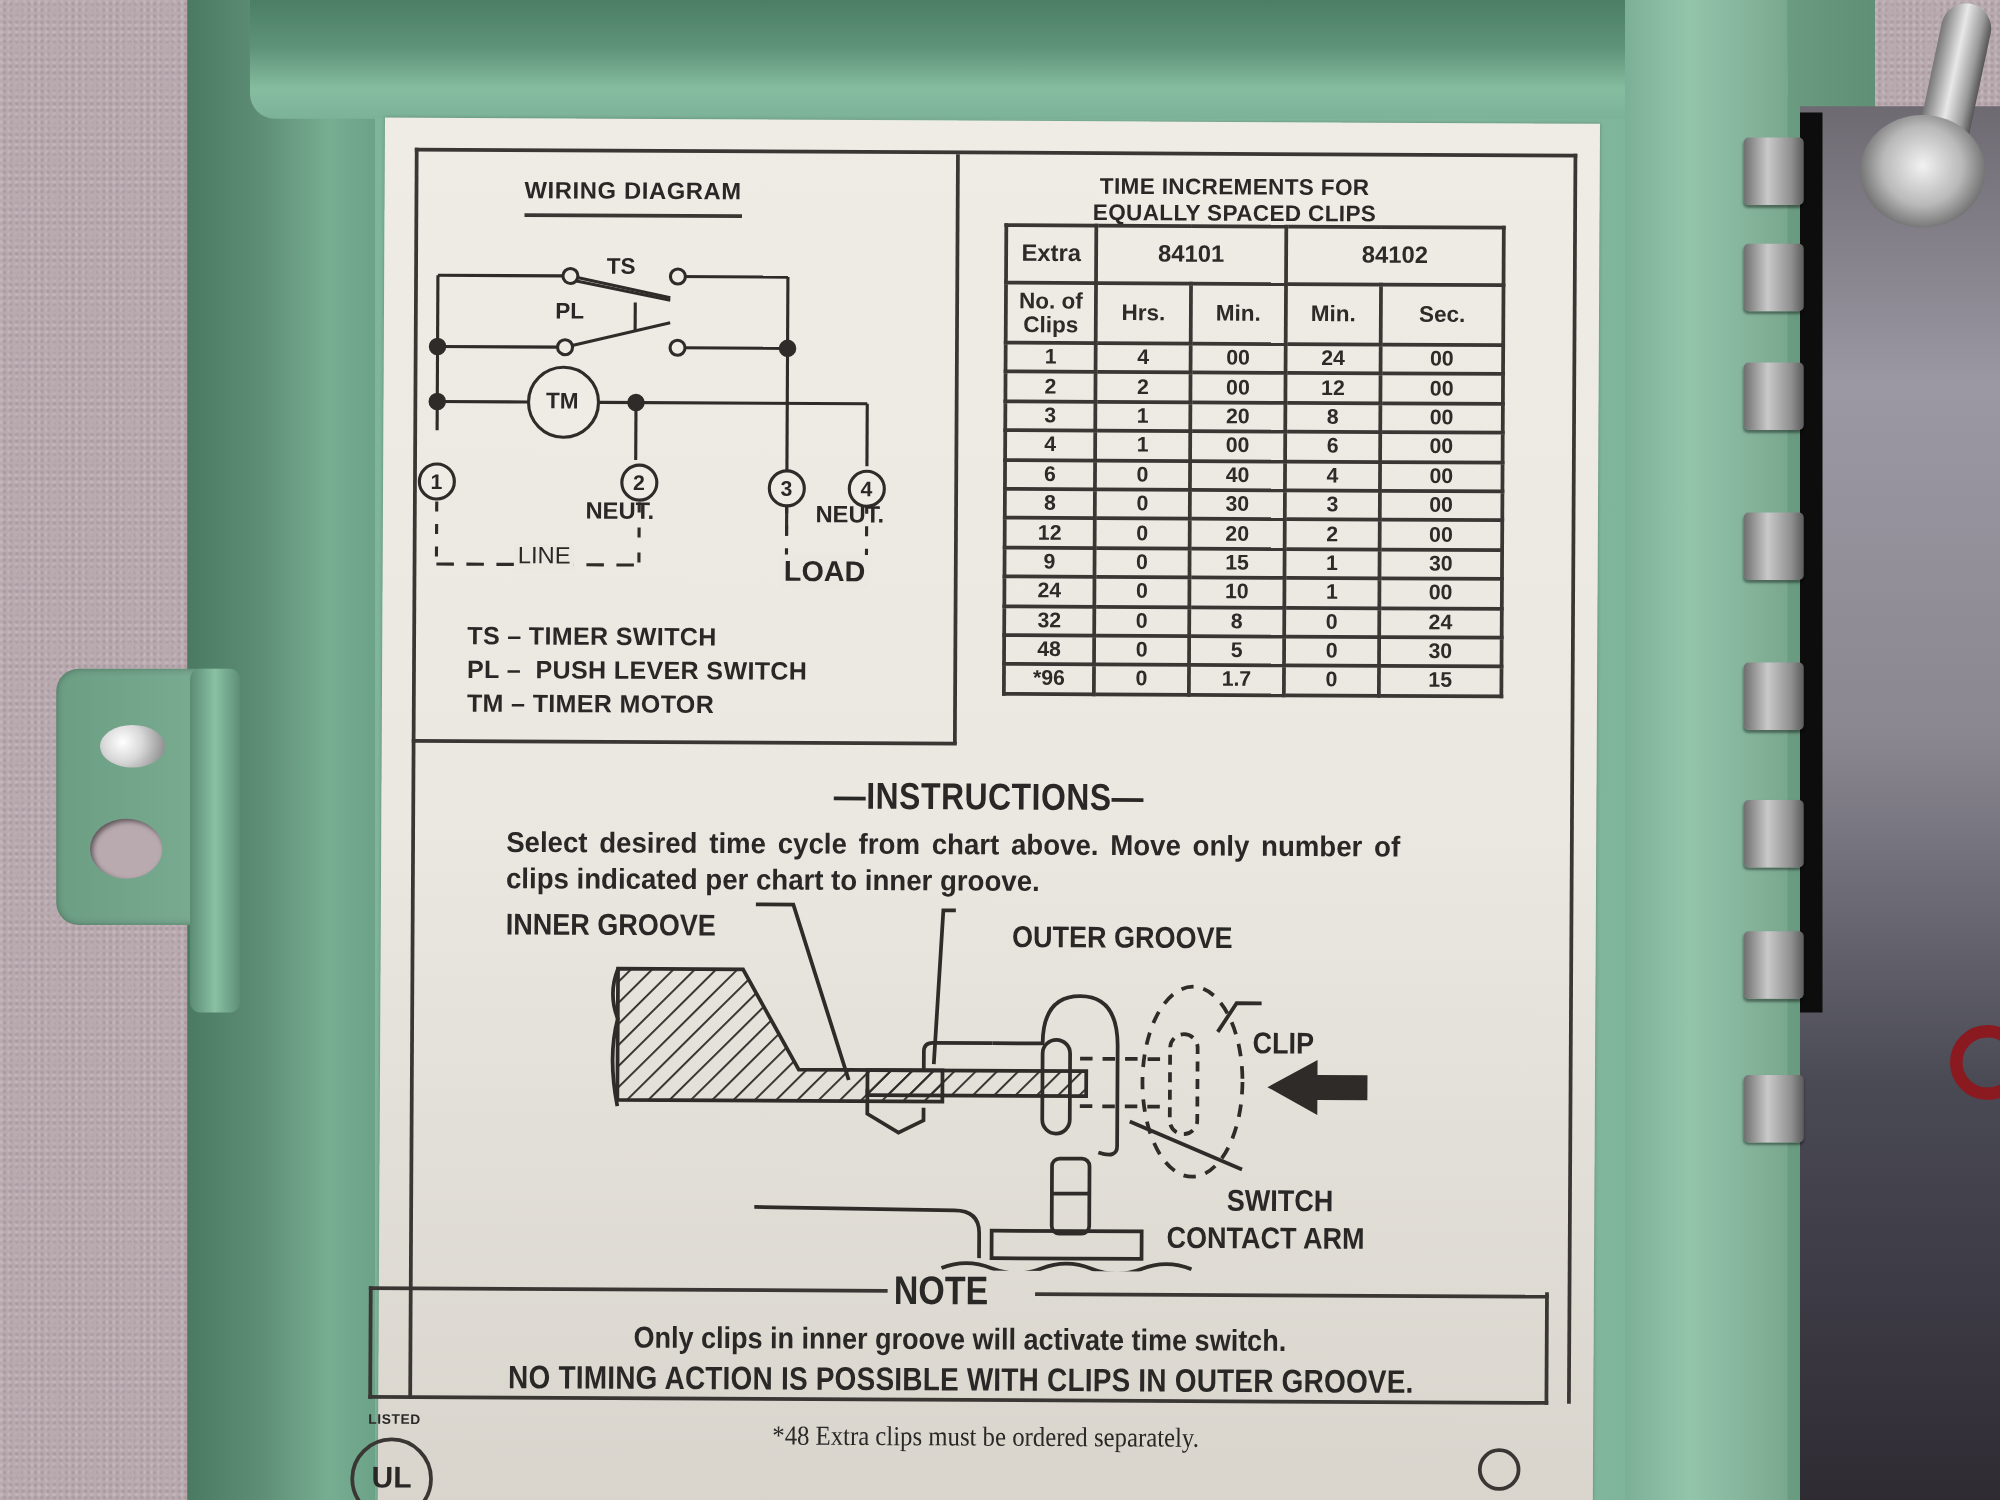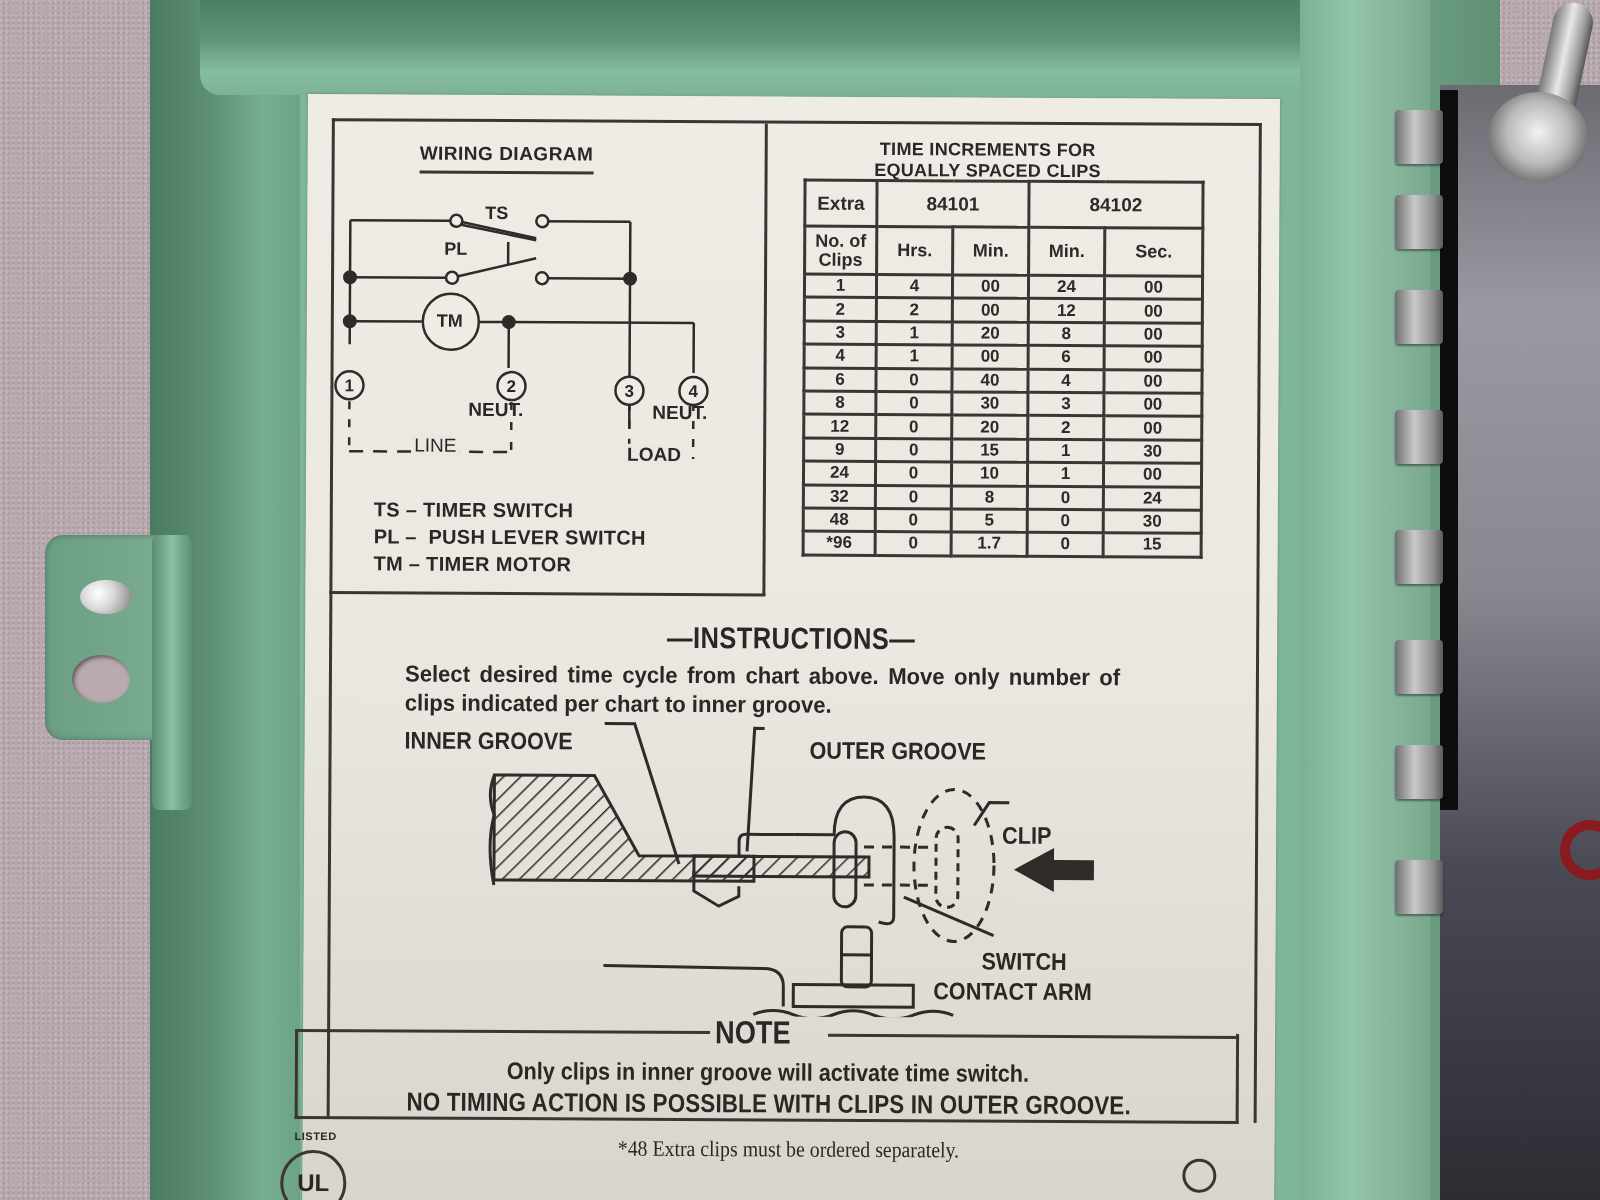--- a/index.html
+++ b/index.html
@@ -268,21 +268,21 @@
   <div style="position:absolute;left:178px;top:108px;font-weight:bold;font-size:18px;">TS</div>
   <div style="position:absolute;left:137px;top:144px;font-weight:bold;font-size:18px;">PL</div>
   <div style="position:absolute;left:130px;top:216px;font-weight:bold;font-size:18px;">TM</div>
   <div style="position:absolute;left:38px;top:282px;font-weight:bold;font-size:17px;">1</div>
   <div style="position:absolute;left:200px;top:282px;font-weight:bold;font-size:17px;">2</div>
   <div style="position:absolute;left:318px;top:286px;font-weight:bold;font-size:17px;">3</div>
   <div style="position:absolute;left:382px;top:286px;font-weight:bold;font-size:17px;">4</div>
   <div style="position:absolute;left:162px;top:304px;font-weight:bold;font-size:19px;">NEUT.</div>
   <div style="position:absolute;left:346px;top:306px;font-weight:bold;font-size:19px;">NEUT.</div>
   <div style="position:absolute;left:92px;top:340px;font-weight:normal;font-size:19px;background:#ebe8e1;padding:0 3px;margin-left:13px;">LINE</div>
-  <div style="position:absolute;left:318px;top:348px;font-weight:bold;font-size:19px;background:#ebe8e1;padding:0 3px;">LOAD</div>
+  <div style="position:absolute;left:318px;top:348px;font-weight:bold;font-size:23px;background:#ebe8e1;padding:0 3px;">LOAD</div>
 
   <div class="legend">
     <div>TS – TIMER SWITCH</div>
     <div>PL –  PUSH LEVER SWITCH</div>
     <div>TM – TIMER MOTOR</div>
   </div>
 
   <div class="tt-title">
     <div>TIME INCREMENTS FOR</div>
     <div>EQUALLY SPACED CLIPS</div>

